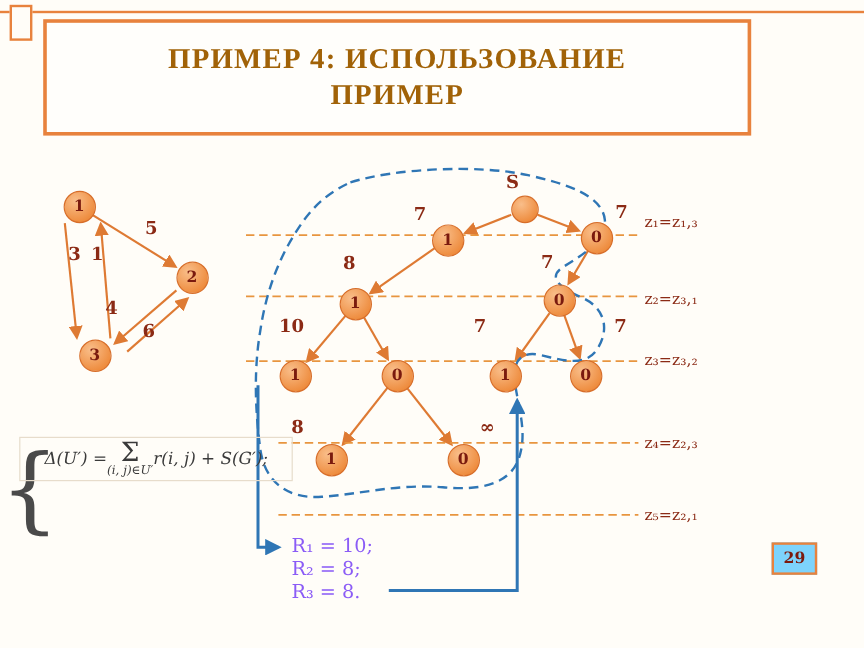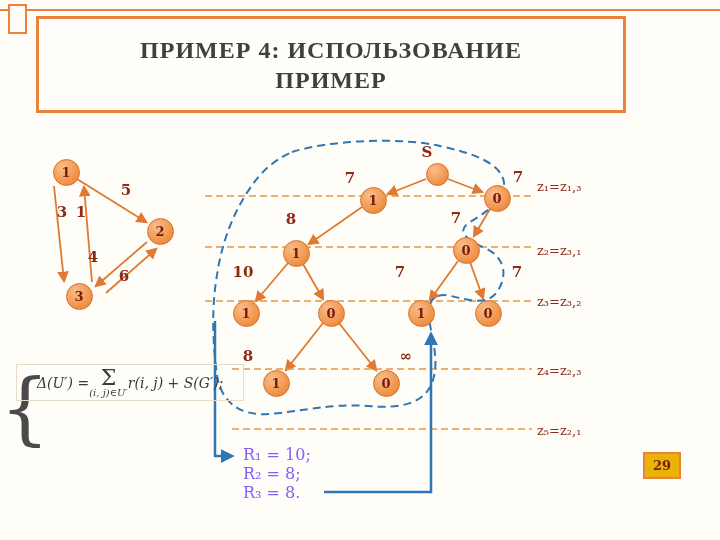--- a/index.html
+++ b/index.html
@@ -5,21 +5,21 @@
   html,body{margin:0;padding:0;background:#ccc;}
   .slide{position:relative;width:720px;height:540px;background:#FFFDF8;overflow:hidden;
          font-family:"Liberation Serif",serif;}
   .layer{position:absolute;left:0;top:0;}
   
   .top-rule{position:absolute;left:0;top:9px;width:720px;height:0;border-top:2px solid #E8823D;z-index:1;}
   .corner-box{position:absolute;left:8px;top:4px;width:15px;height:26px;border:2px solid #E8823D;background:#FFFDF8;z-index:2;}
   
   .title-box{position:absolute;left:36px;top:16px;width:590px;height:97px;border:3px solid #E8823D;
              background:#FFFEFB;z-index:4;display:flex;flex-direction:column;align-items:center;justify-content:center;box-sizing:border-box;}
-  .title-line{font-weight:bold;font-size:24px;line-height:30px;color:#404040;letter-spacing:1px;
+  .title-line{font-weight:bold;font-size:24px;line-height:30px;color:#a16207;letter-spacing:1px;
               font-family:"Liberation Serif",serif;white-space:nowrap;}
   
   .node{position:absolute;width:27px;height:27px;margin:-13.5px 0 0 -13.5px;border-radius:50%;
         background:radial-gradient(circle at 35% 30%,#F9BE8A,#EE8C3E 75%);
         border:1.5px solid #D76E2A;box-sizing:border-box;display:flex;align-items:center;justify-content:center;
         font-weight:bold;font-size:13px;font-family:"DejaVu Serif",serif;color:#7A1A0E;z-index:3;}
   .node.small{width:23px;height:23px;margin:-11.5px 0 0 -11.5px;}
   .elabel{position:absolute;transform:translate(-50%,-50%);font-weight:bold;font-size:15px;
           font-family:"DejaVu Serif",serif;color:#8B2A15;z-index:3;white-space:nowrap;}
   .slabel{position:absolute;transform:translate(-50%,-50%);font-weight:bold;font-size:15px;
@@ -34,21 +34,21 @@
             border:1px solid #E7DCCB;padding:2px 20px;background:transparent;}
   .f-part{font-size:14px;white-space:nowrap;}
   .sigma-stack{display:flex;flex-direction:column;align-items:center;line-height:1;}
   .sigma{font-size:22px;font-style:normal;}
   .sigma-sub{font-size:10px;margin-top:-1px;white-space:nowrap;}
   .formula2{position:absolute;left:26px;top:424px;font-style:italic;font-size:14px;
             font-family:"DejaVu Serif",serif;color:#3a3a3a;z-index:3;white-space:nowrap;}
   
   .r-block{position:absolute;left:243px;top:445px;color:#8b5cf6;font-size:16px;line-height:19px;
            font-family:"DejaVu Serif",serif;z-index:3;}
-  .page-box{position:absolute;left:643px;top:452px;width:38px;height:27px;background:#eab308;
+  .page-box{position:absolute;left:643px;top:452px;width:38px;height:27px;background:#7dd3fc;
             border:2px solid #E8823D;box-sizing:border-box;display:flex;align-items:center;justify-content:center;
             font-weight:bold;font-size:13px;font-family:"DejaVu Serif",serif;color:#7B1A0E;z-index:3;}
 </style>
 </head>
 <body>
 
 <div class="slide">
 
   <div class="top-rule"></div>
   <div class="corner-box"></div>

